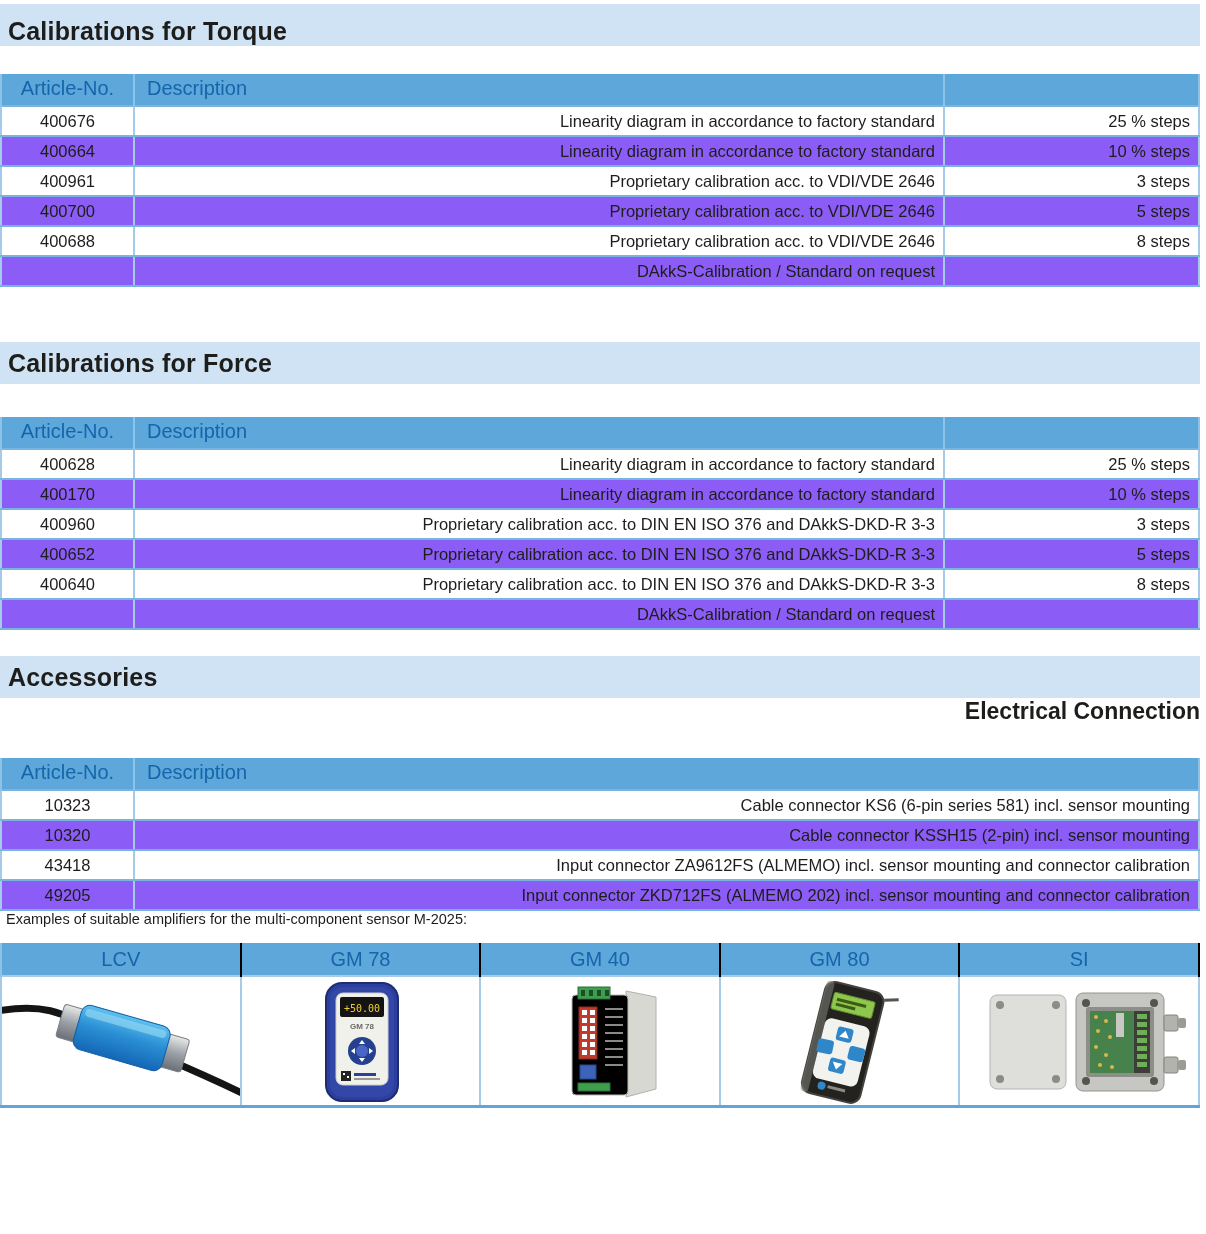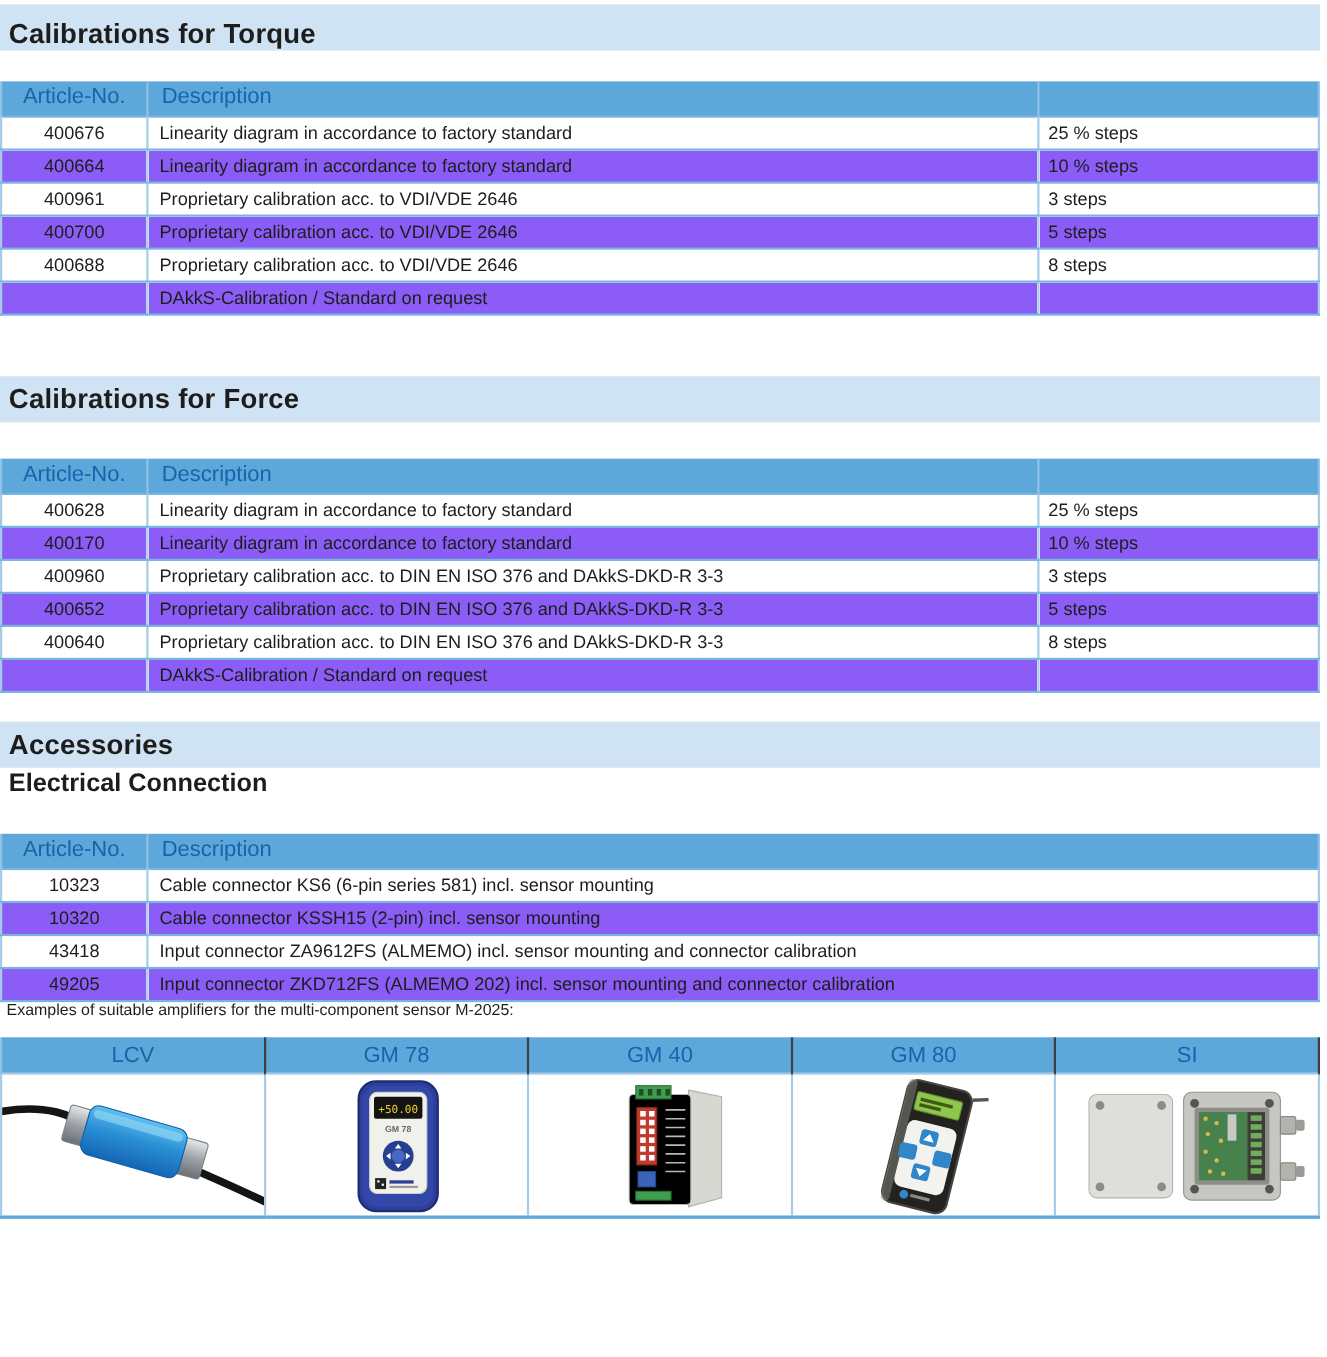--- a/index.html
+++ b/index.html
@@ -18,22 +18,22 @@
     background:#d0e3f4;
     display:flex; align-items:center;
     padding-left:8px;
   }
   .section-bar h1 {
     margin:0; font-size:25px; font-weight:bold; color:#1d1d1b; letter-spacing:0.2px;
   }
 
   
   h2.subhead {
-    margin:0; padding-left:8px;
-    font-size:23px; font-weight:bold; color:#1d1d1b;
+    margin:0; padding-left:20px;
+    font-size:23px; font-weight:bold; color:#1d1d1b;text-align:right;
   }
 
   p.intro {
     margin:0; padding-left:6px;
     font-size:14.5px; color:#1d1d1b;
   }
 
   
   table.data {
     width:1200px;
@@ -52,21 +52,21 @@
     border-top:none; border-bottom:none;
   }
   table.data th.col-article { text-align:center; padding-left:0; }
   table.data td {
     height:30px;
     font-size:16.5px;
     padding:0 8px;
     border:2px solid #a5cbe9;
     border-top:2px solid #79b4e1;
     border-bottom:2px solid #79b4e1;
-    white-space:nowrap; overflow:hidden;
+    white-space:nowrap; overflow:hidden;text-align:right;
   }
   table.data tr.alt td { background:#8b5cf6; }
   table.data td.cell-article { text-align:center; }
   table.data td.cell-desc { padding-left:10px; }
   table.data td.cell-steps { padding-left:8px;margin-left:12px; }
 
   .w-article { width:133px; }
   .w-steps   { width:255px; }
 
   
@@ -76,21 +76,21 @@
     table-layout:fixed;
   }
   table.amps th {
     background:#5ea7db;
     color:#1565ab;
     font-weight:normal;
     font-size:20px;
     height:33px;
     text-align:center;
     border-left:2px solid #8fc2e8;
-    border-right:2px solid #404040;
+    border-right:2px solid #000000;
   }
   table.amps td {
     height:130px;
     background:#ffffff;
     border:2px solid #a5cbe9;
     border-bottom:3px solid #5ea7db;
     padding:0; text-align:center; vertical-align:middle;
   }
   table.amps td svg { display:block; }
 

